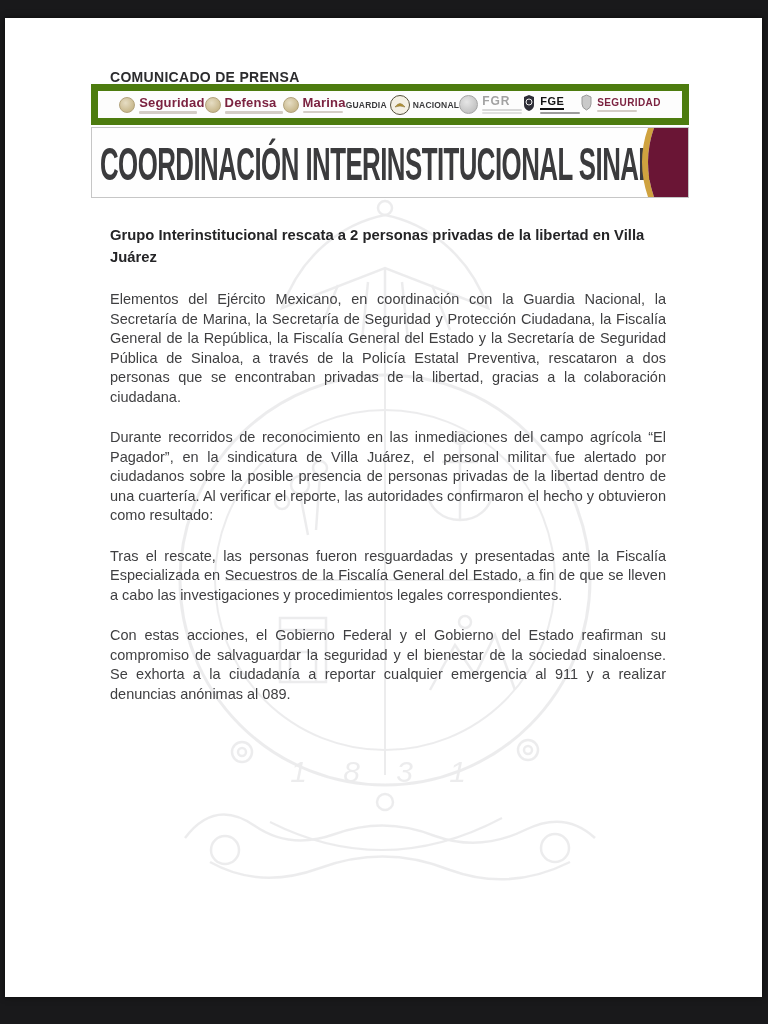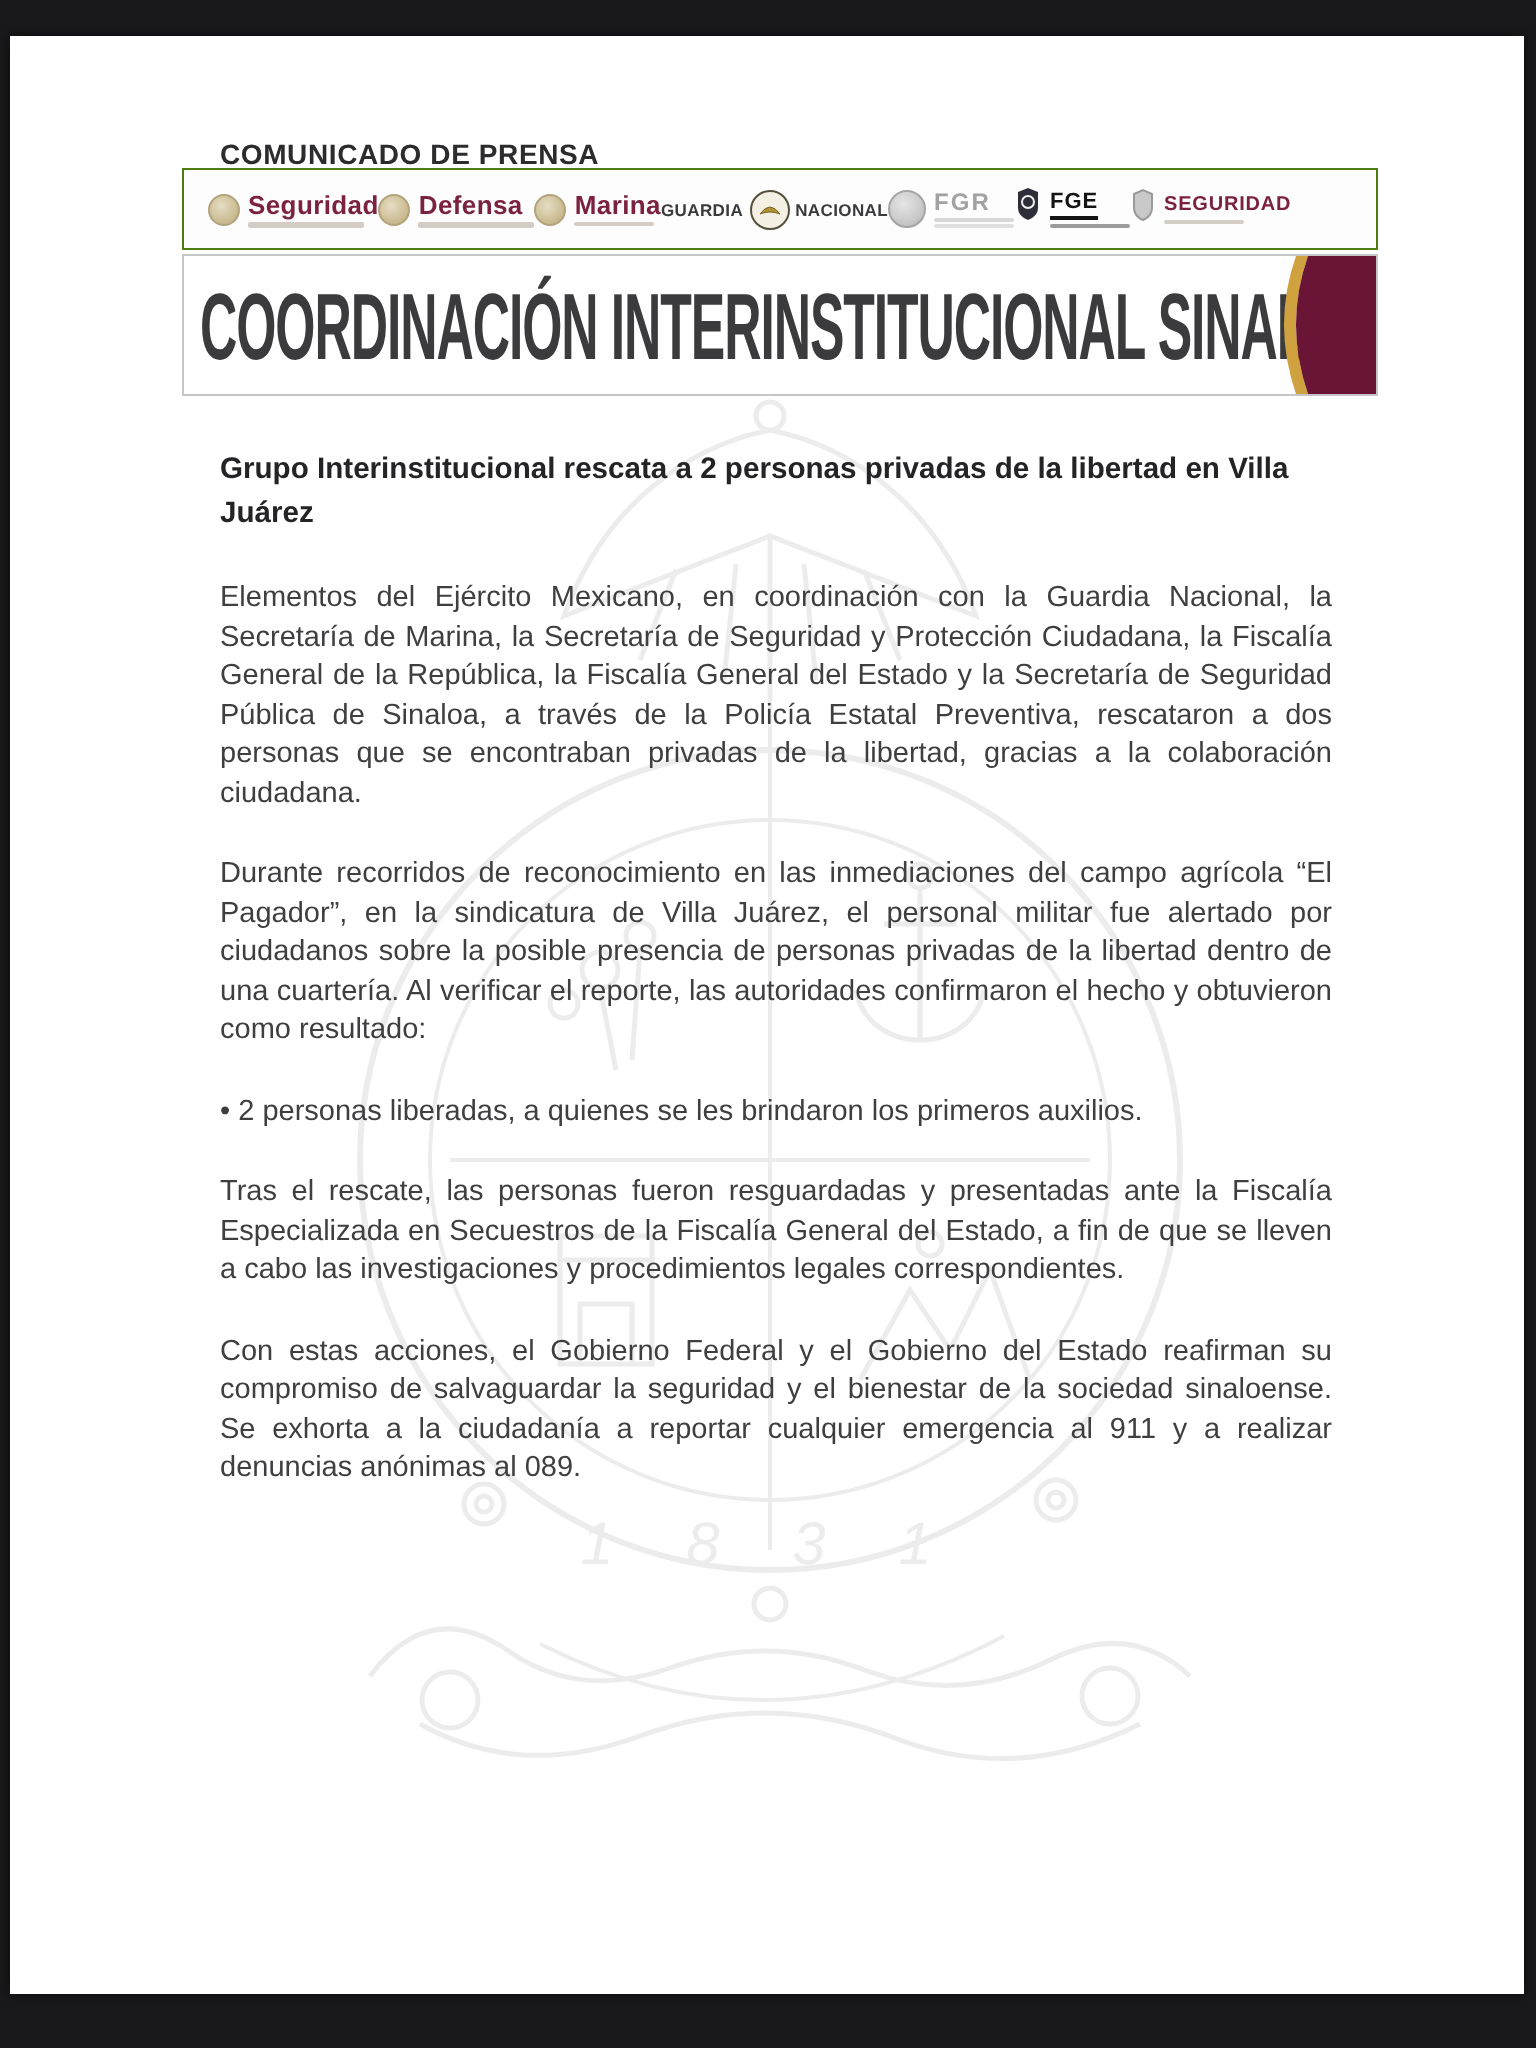--- a/index.html
+++ b/index.html
@@ -20,23 +20,23 @@
   .kicker{
     position:absolute;left:105px;top:51px;
     font-size:14px;font-weight:600;color:#2c2c2e;
     letter-spacing:.3px;
   }
   
   .logo-bar{
     position:absolute;left:86px;top:66px;
     width:598px;height:41px;
     background:#fdfdfd;
-    border:1px solid #4d7c0f;
+    border:7px solid #4d7c0f;
     display:flex;align-items:center;
-    justify-content:flex-start;
+    justify-content:center;
     padding:0 12px;box-sizing:border-box;
   }
   .logo{display:flex;align-items:center;gap:4px;}
   .logo-txt{display:flex;flex-direction:column;align-items:flex-start;line-height:1;}
   .wordmark{font-size:13px;font-weight:700;color:#7b2240;letter-spacing:.2px;}
   .sub-bar{display:block;height:3px;width:58px;background:#d4cdc6;margin-top:2px;border-radius:1px;}
   .sub-bar.short{width:40px;height:2px;}
   .seal{
     width:14px;height:14px;border-radius:50%;
     background:radial-gradient(circle at 40% 35%, #e6ddc4, #c9b98e 70%, #b4a378);
@@ -223,18 +223,17 @@
     <svg class="banner-corner" width="62" height="69" viewBox="0 0 62 69" preserveAspectRatio="none">
       <path d="M22,0 Q10,34 22,69 L28,69 Q16,34 28,0 Z" fill="#cfa23f"></path>
       <path d="M28,0 Q16,34 28,69 L62,69 L62,0 Z" fill="#6a1535"></path>
     </svg>
   </div>
 
   <div class="content">
     <h1 class="doc-title">Grupo Interinstitucional rescata a 2 personas privadas de la libertad en Villa Juárez</h1>
     <p>Elementos del Ejército Mexicano, en coordinación con la Guardia Nacional, la Secretaría de Marina, la Secretaría de Seguridad y Protección Ciudadana, la Fiscalía General de la República, la Fiscalía General del Estado y la Secretaría de Seguridad Pública de Sinaloa, a través de la Policía Estatal Preventiva, rescataron a dos personas que se encontraban privadas de la libertad, gracias a la colaboración ciudadana.</p>
     <p>Durante recorridos de reconocimiento en las inmediaciones del campo agrícola “El Pagador”, en la sindicatura de Villa Juárez, el personal militar fue alertado por ciudadanos sobre la posible presencia de personas privadas de la libertad dentro de una cuartería. Al verificar el reporte, las autoridades confirmaron el hecho y obtuvieron como resultado:</p>
-    <p class="bullet">• 2 personas liberadas, a quienes se les brindaron los primeros auxilios.</p>
     <p>Tras el rescate, las personas fueron resguardadas y presentadas ante la Fiscalía Especializada en Secuestros de la Fiscalía General del Estado, a fin de que se lleven a cabo las investigaciones y procedimientos legales correspondientes.</p>
     <p>Con estas acciones, el Gobierno Federal y el Gobierno del Estado reafirman su compromiso de salvaguardar la seguridad y el bienestar de la sociedad sinaloense. Se exhorta a la ciudadanía a reportar cualquier emergencia al 911 y a realizar denuncias anónimas al 089.</p>
   </div>
 
 </div>
 
 </body></html>

